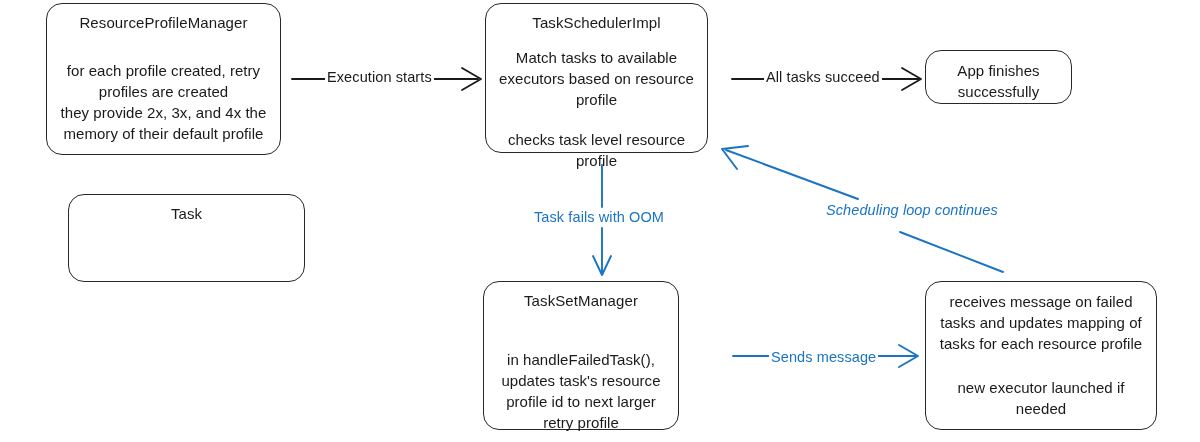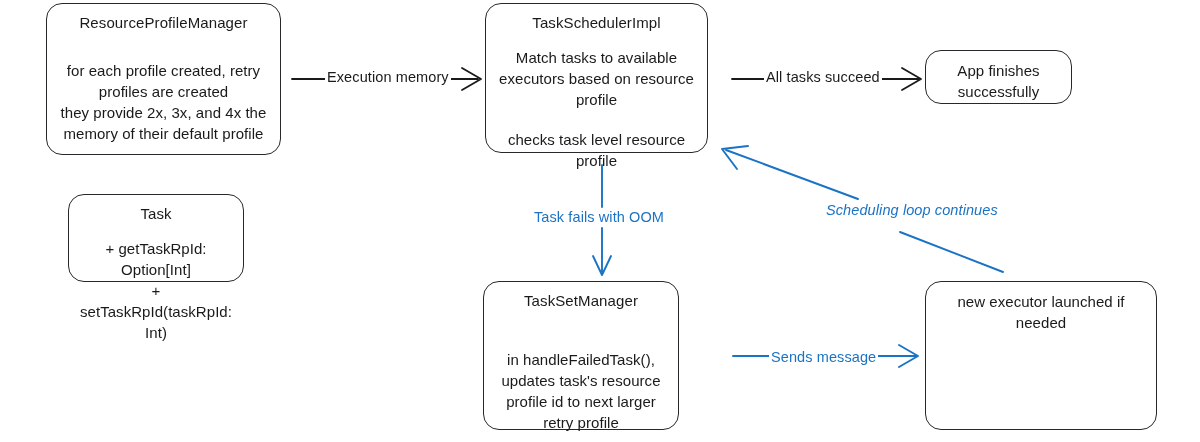--- a/index.html
+++ b/index.html
@@ -60,21 +60,21 @@
     font-size: 15px;
     line-height: 21px;
     letter-spacing: 0.05px;
   }
   .node-body + .node-body {
     margin-top: 19px;
   }
 
   
   #node-resource-profile-manager { left: 46px;  top: 3px;   width: 235px; height: 152px; }
-  #node-task                     { left: 68px;  top: 194px; width: 176px; height: 88px;  }
+  #node-task                     { left: 68px;  top: 194px; width: 237px; height: 88px;  }
   #node-task-scheduler-impl      { left: 485px; top: 3px;   width: 223px; height: 150px; }
   #node-app-finishes             { left: 925px; top: 50px;  width: 147px; height: 54px;  justify-content: center; }
   #node-task-set-manager         { left: 483px; top: 281px; width: 196px; height: 149px; gap: 24px; }
   #node-executor-alloc-manager   { left: 925px; top: 281px; width: 232px; height: 149px; }
 
   #node-app-finishes .node-body { margin-top: 8px; }
 
   
   .edge-label {
     position: absolute;
@@ -132,43 +132,43 @@
     </g>
   </svg>
 
   <div class="node" id="node-resource-profile-manager">
     <div class="node-title">ResourceProfileManager</div>
     <div class="node-body">for each profile created, retry profiles are created<br>they provide 2x, 3x, and 4x the memory of their default profile</div>
   </div>
 
   <div class="node" id="node-task">
     <div class="node-title">Task</div>
-    <div class="node-body">+ getTaskRpId: Option[Int]<br>+ setTaskRpId(taskRpId: Int)</div>
   </div>
 
   <div class="node" id="node-task-scheduler-impl">
     <div class="node-title">TaskSchedulerImpl</div>
     <div class="node-body">Match tasks to available executors based on resource profile</div>
     <div class="node-body">checks task level resource profile</div>
   </div>
 
   <div class="node" id="node-app-finishes">
     <div class="node-body">App finishes successfully</div>
   </div>
 
   <div class="node" id="node-task-set-manager">
     <div class="node-title">TaskSetManager</div>
     <div class="node-body">in handleFailedTask(), updates task's resource profile id to next larger retry profile</div>
   </div>
 
   <div class="node" id="node-executor-alloc-manager">
+    <div class="node-body">receives message on failed tasks and updates mapping of tasks for each resource profile</div>
     <div class="node-body">new executor launched if needed</div>
   </div>
 
-  <div class="edge-label dark" id="label-execution-starts">Execution memory</div>
+  <div class="edge-label dark" id="label-execution-starts">Execution starts</div>
 
   <div class="edge-label dark" id="label-all-tasks-succeed">All tasks succeed</div>
 
   <div class="edge-label blue" id="label-task-fails-oom">Task fails with OOM</div>
 
   <div class="edge-label blue" id="label-sends-message">Sends message</div>
 
   <div class="edge-label blue" id="label-scheduling-loop">Scheduling loop continues</div>
 
 </div>

